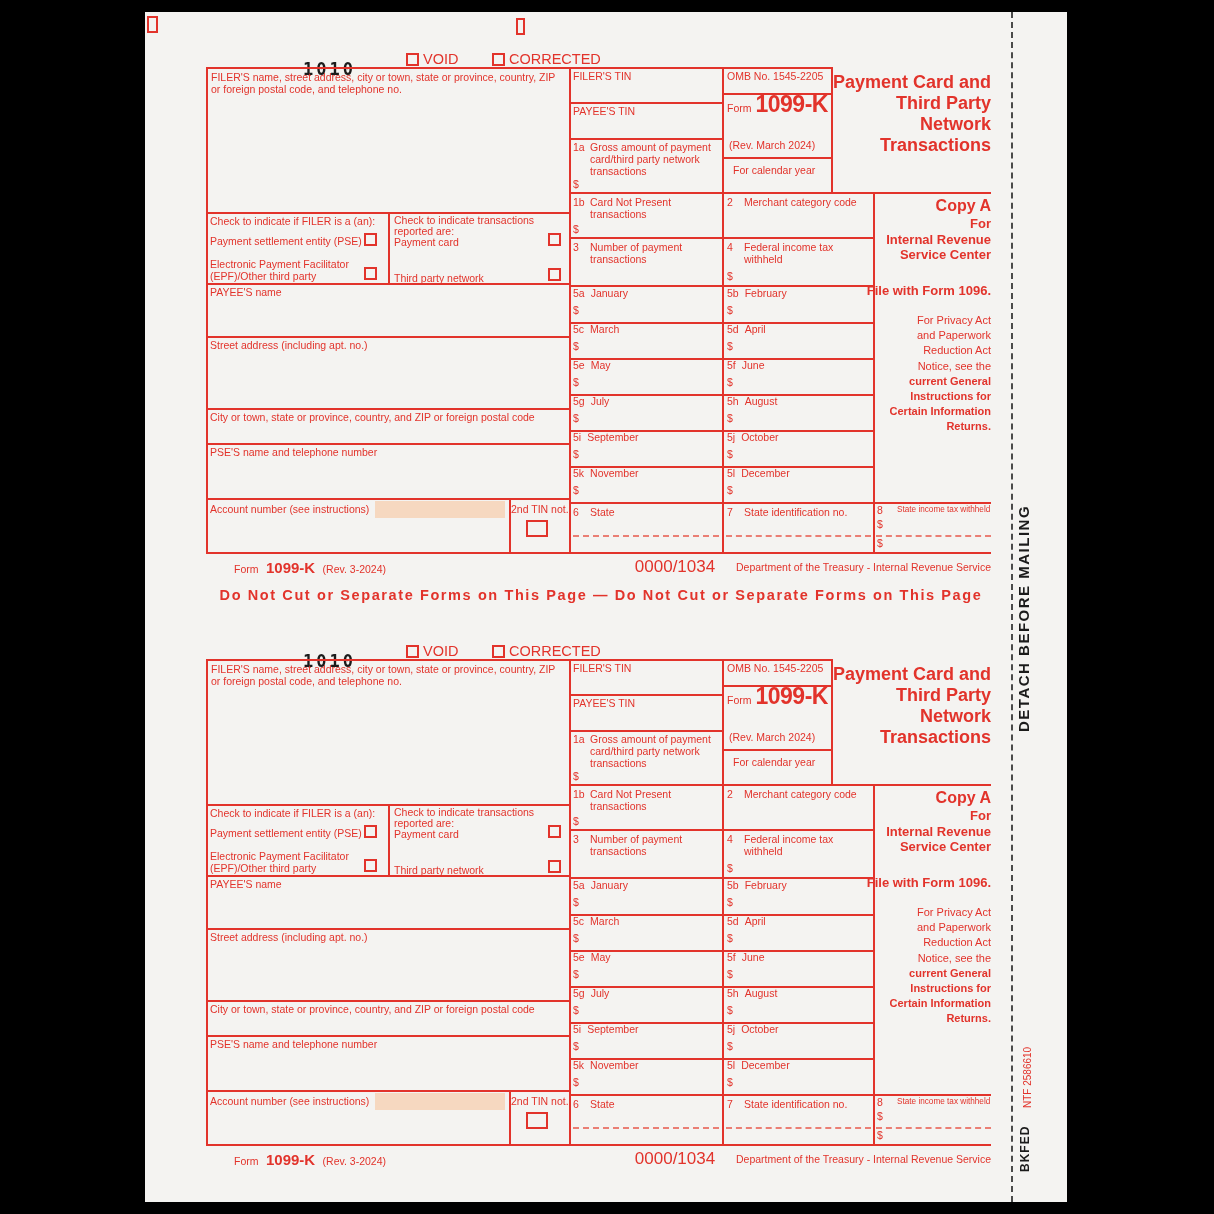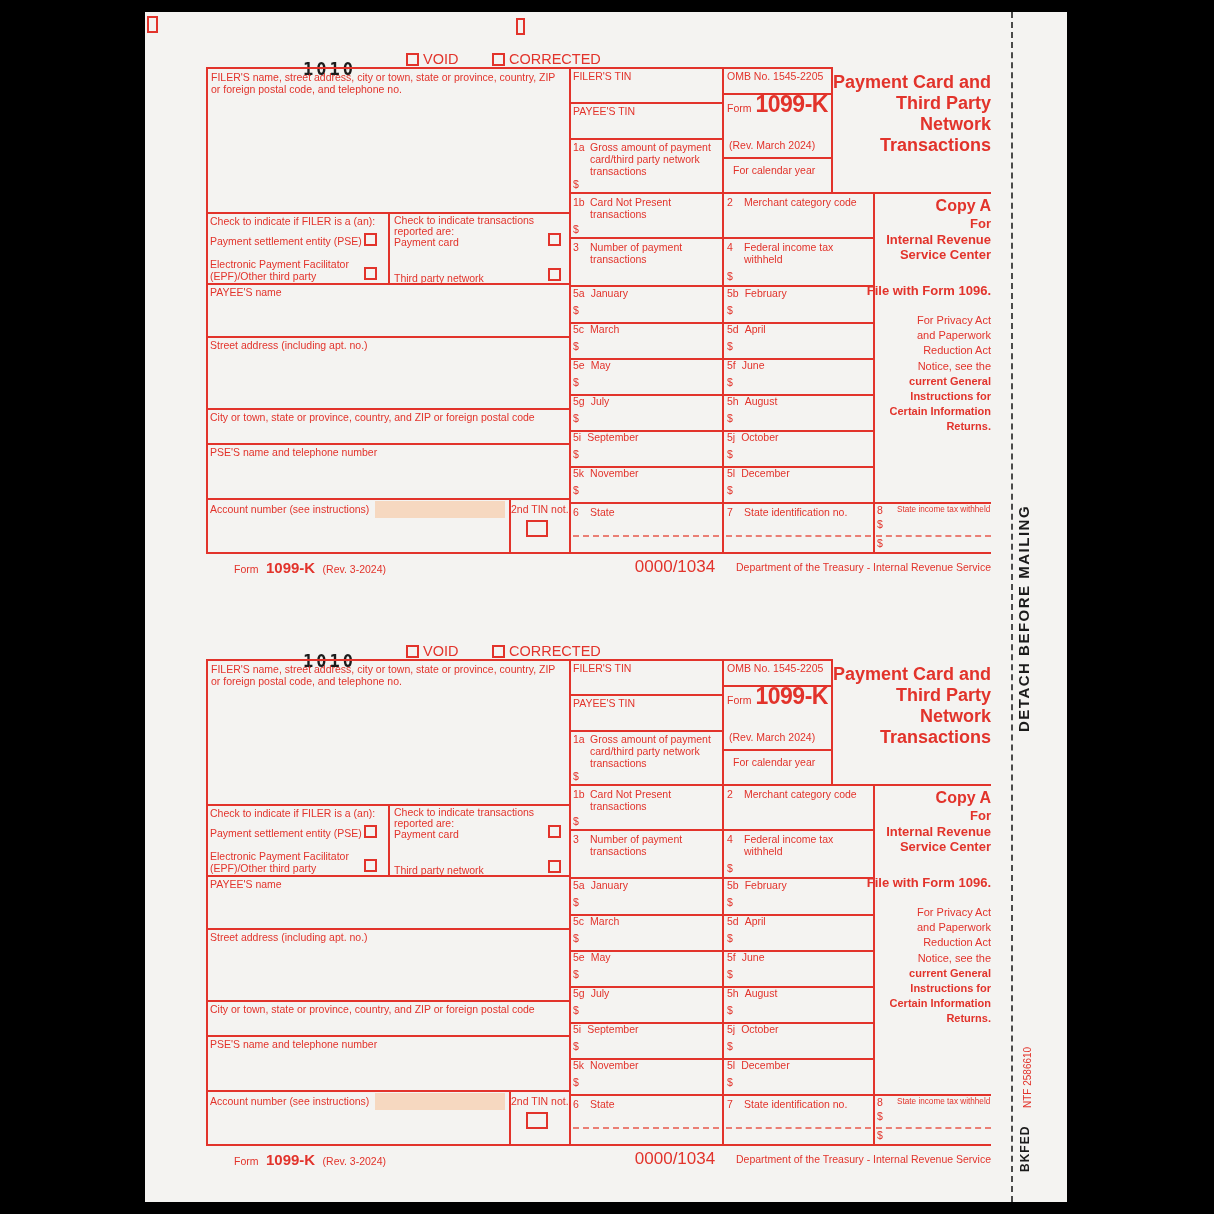--- a/index.html
+++ b/index.html
@@ -229,20 +229,21 @@
       <div class="hline" style="left: 61px; top: 271px; width: 365px;"></div>
       <div class="hline" style="left: 61px; top: 324px; width: 365px;"></div>
       <div class="hline" style="left: 61px; top: 396px; width: 365px;"></div>
       <div class="hline" style="left: 61px; top: 431px; width: 365px;"></div>
       <div class="hline" style="left: 61px; top: 486px; width: 365px;"></div>
       <div class="hline" style="left: 61px; top: 540px; width: 785px;"></div>
       <div class="dline" style="left: 428px; top: 523px; width: 146px;"></div>
       <div class="dline" style="left: 581px; top: 523px; width: 145px;"></div>
       <div class="dline" style="left: 731px; top: 523px; width: 115px;"></div>
     </div>
+  <div class="separator">Do Not Cut or Separate Forms on This Page — Do Not Cut or Separate Forms on This Page</div>
   <div class="form-copy c2">
   <div>
 
     <div class="lbl ocr head1010">1010</div>
     <div class="cb" style="left:261px;top:41px;"></div>
     <div class="lbl chk-label voidlbl">VOID</div>
     <div class="cb" style="left:347px;top:41px;"></div>
     <div class="lbl chk-label corrlbl">CORRECTED</div>
 
     <div class="lbl" style="left:66px;top:59px;width:350px;">FILER'S name, street address, city or town, state or province, country, ZIP or foreign postal code, and telephone no.</div>

